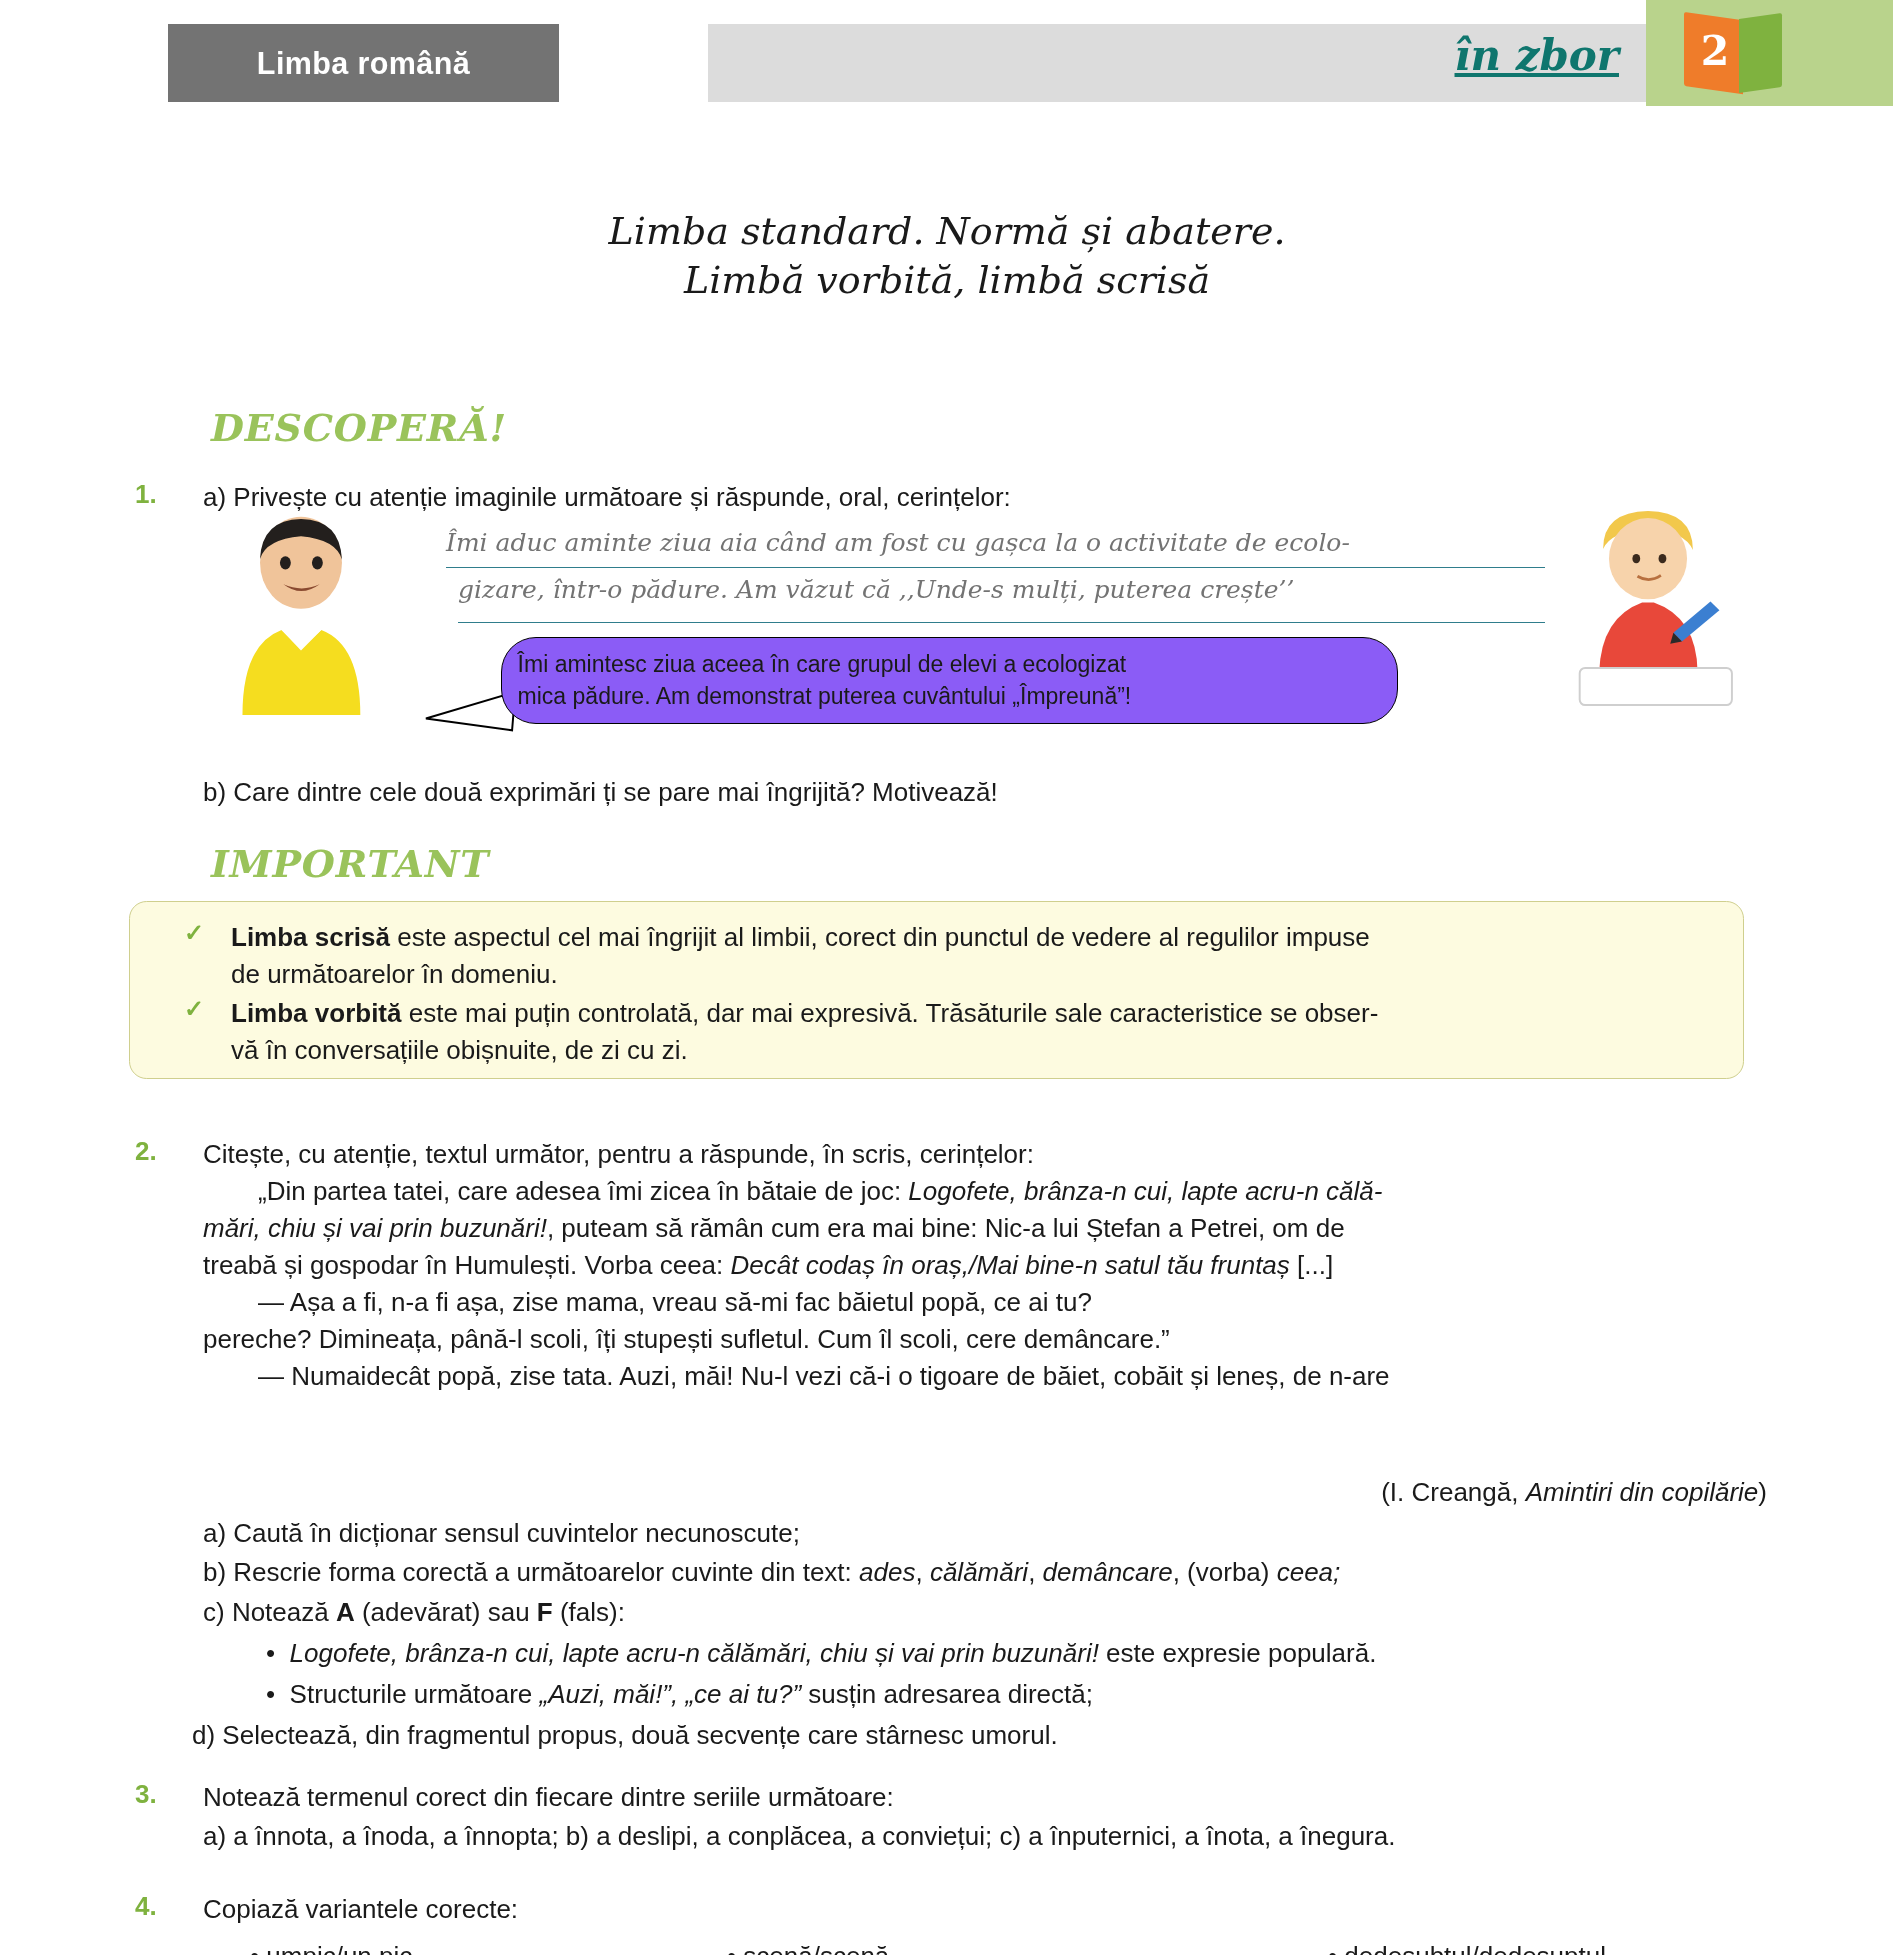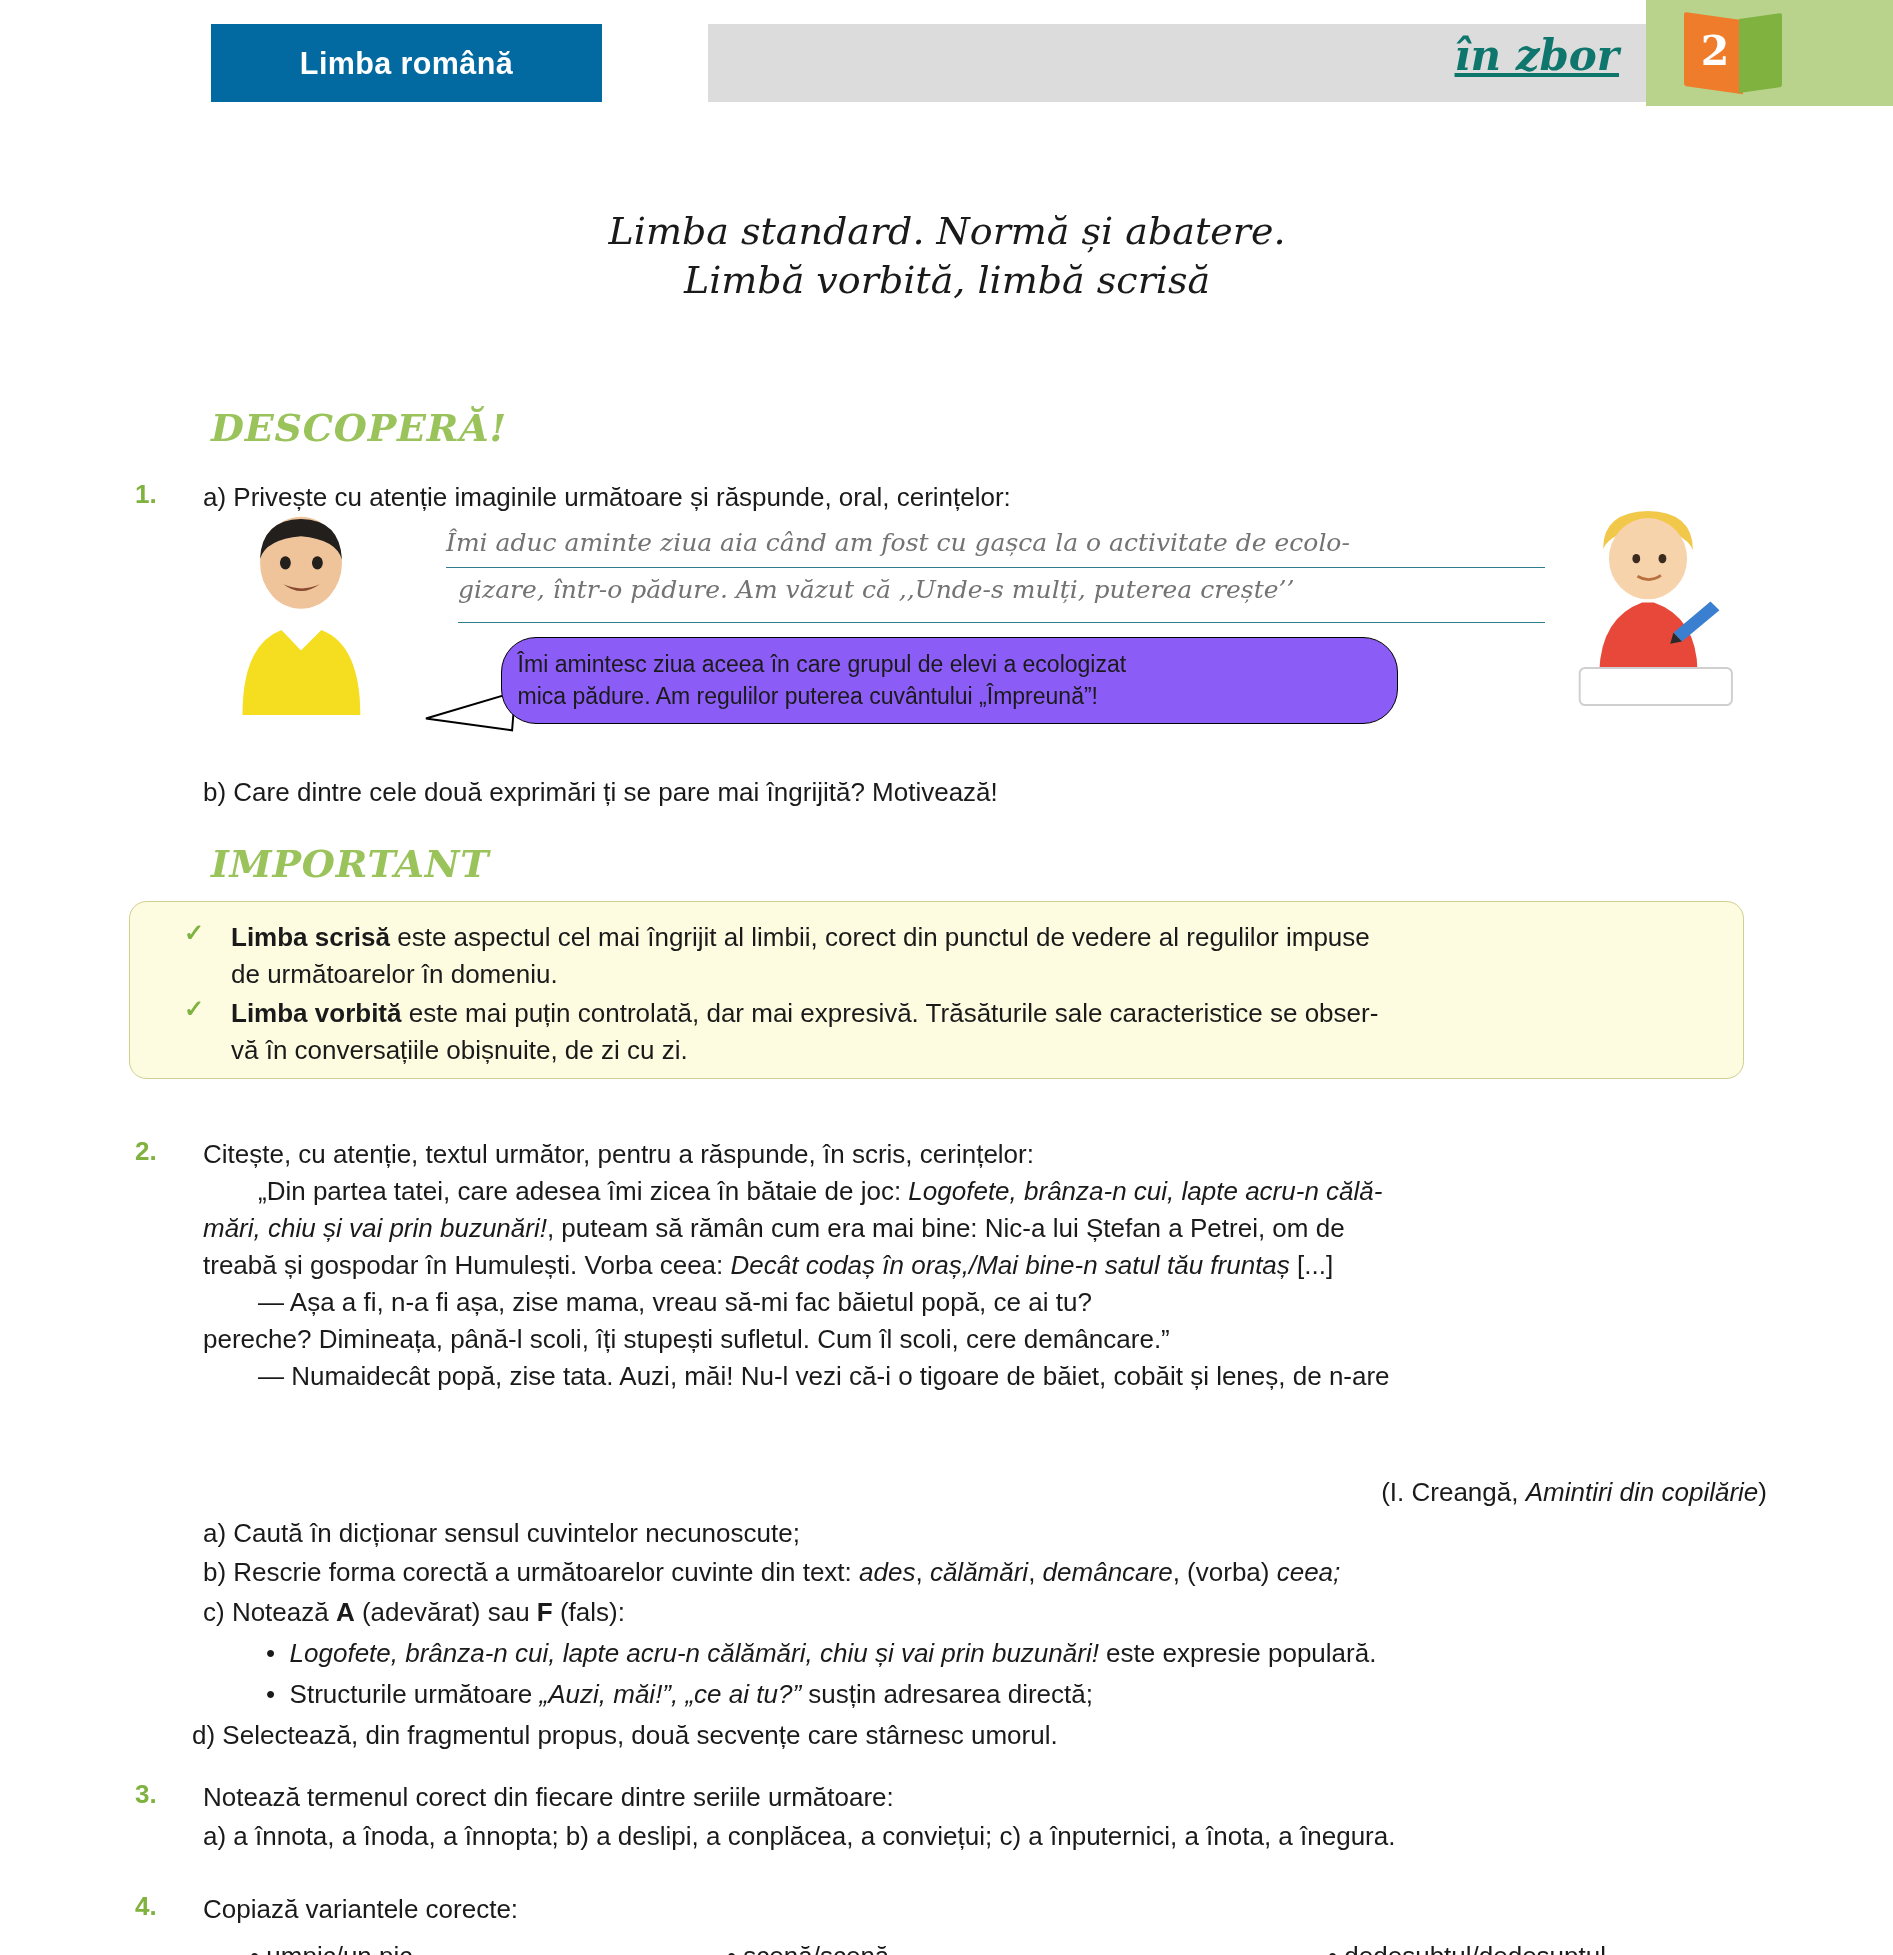--- a/index.html
+++ b/index.html
@@ -26,25 +26,24 @@
   .header-grey {
     position: absolute;
     left: 708px; top: 24px;
     width: 939px; height: 78px;
     background: #dcdcdc;
   }
   .header-tan {
     position: absolute;
     left: 168px; top: 24px;
     width: 391px; height: 78px;
-    background: #0369a1;
+    background: #737373;
     display: flex;
     align-items: center;
     justify-content: center;
-    margin-left: 43px;
   }
   .header-tan span {
     color: #ffffff;
     font-size: 30.5px;
     font-weight: bold;
     letter-spacing: 0.4px;
   }
   .header-title {
     position: absolute;
     left: 1330px; top: 31px;
@@ -260,21 +259,21 @@
 <div class="quote-hand">
   <span class="ul">Îmi aduc aminte ziua aia când am fost cu gașca la o activitate de ecolo-</span>
   <span class="ul2">gizare, într-o pădure. Am văzut că ,,Unde-s mulți, puterea crește’’</span>
 </div>
 
 <svg class="bubble-tail" viewBox="0 0 240 120">
   <path d="M238 10 L10 78 L230 108 Z" fill="#ffffff" stroke="#000000" stroke-width="5"></path>
 </svg>
 <div class="bubble">
   <div>Îmi amintesc ziua aceea în care grupul de elevi a ecologizat</div>
-  <div>mica pădure. Am regulilor puterea cuvântului „Împreună”!</div>
+  <div>mica pădure. Am demonstrat puterea cuvântului „Împreună”!</div>
 </div>
 
 <div class="txt" style="left:203px; top:774px; width:1408px;">b) Care dintre cele două exprimări ți se pare mai îngrijită? Motivează!</div>
 
 <div class="section-label" style="left:211px; top:841px;">IMPORTANT</div>
 
 <div class="important-box"></div>
 
 <div class="check" style="left:184px; top:919px;">✓</div>
 <div class="txt" style="left:231px; top:919px; width:1478px;">

